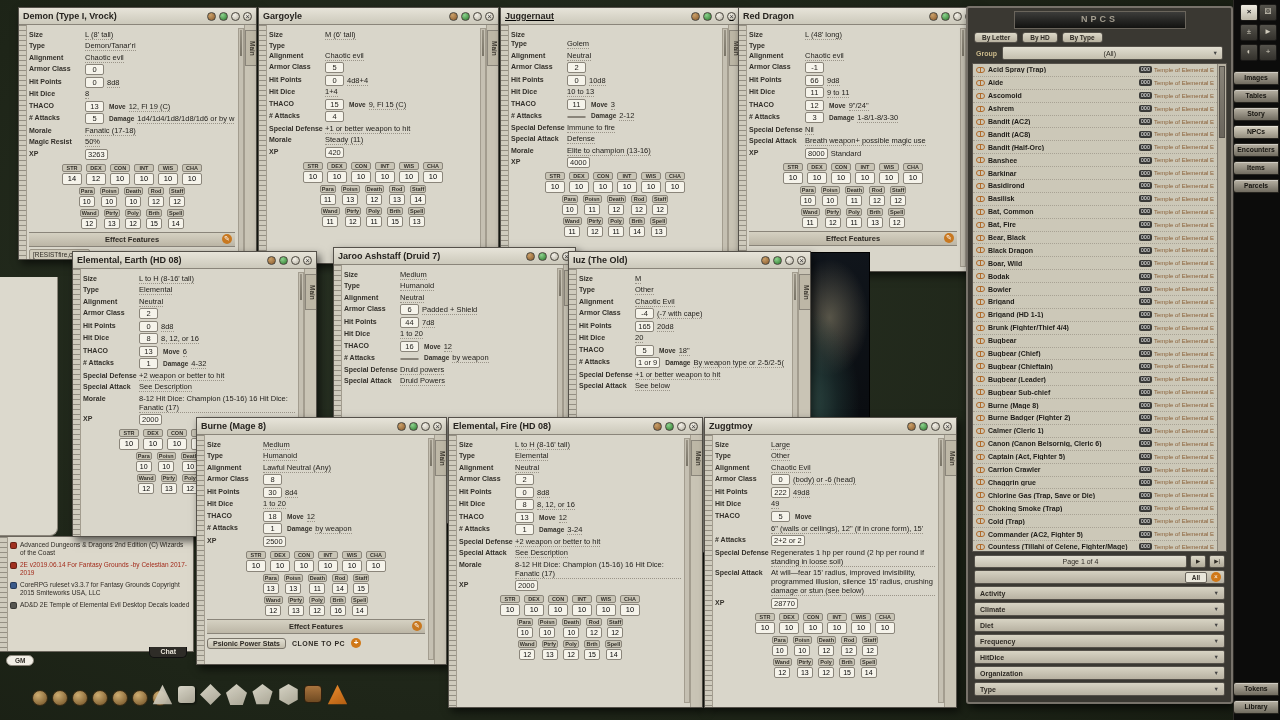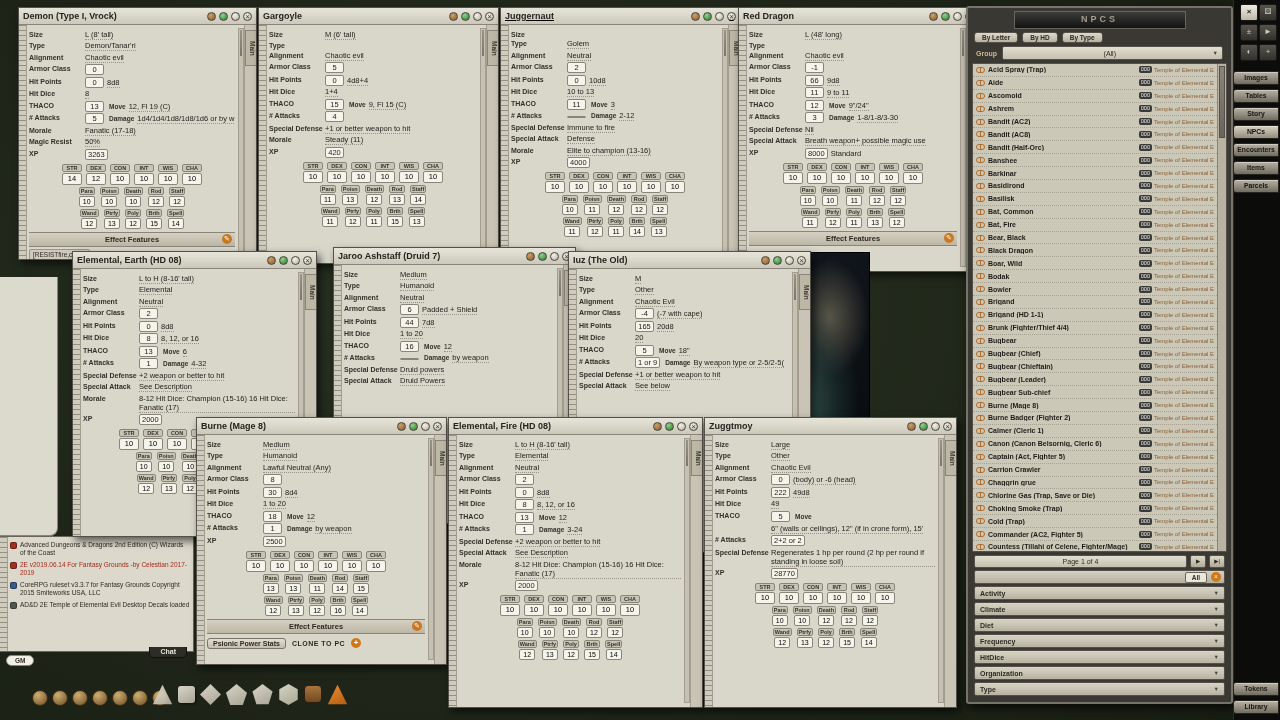--- a/index.html
+++ b/index.html
@@ -1504,20 +1504,26 @@
               <span class="cbox">2+2 or 2</span>
             </span>
           </div>
           <div class="frow">
             <span class="flabel">Special Defense</span>
             <span class="fcells">
               <span class="cu">Regenerates 1 hp per round (2 hp per round if standing in loose soil)</span>
             </span>
           </div>
           <div class="frow">
+            <span class="flabel">Special Attack</span>
+            <span class="fcells">
+              <span class="cu">At will—fear 15' radius, improved invisibility, programmed illusion, silence 15' radius, crushing damage or stun (see below)</span>
+            </span>
+          </div>
+          <div class="frow">
             <span class="flabel">XP</span>
             <span class="fcells">
               <span class="cbox">28770</span>
             </span>
           </div>
           <div class="abilrow">
             <div class="abil">
               <div class="abil-label">STR</div>
               <div class="abil-box">10</div>
             </div>

